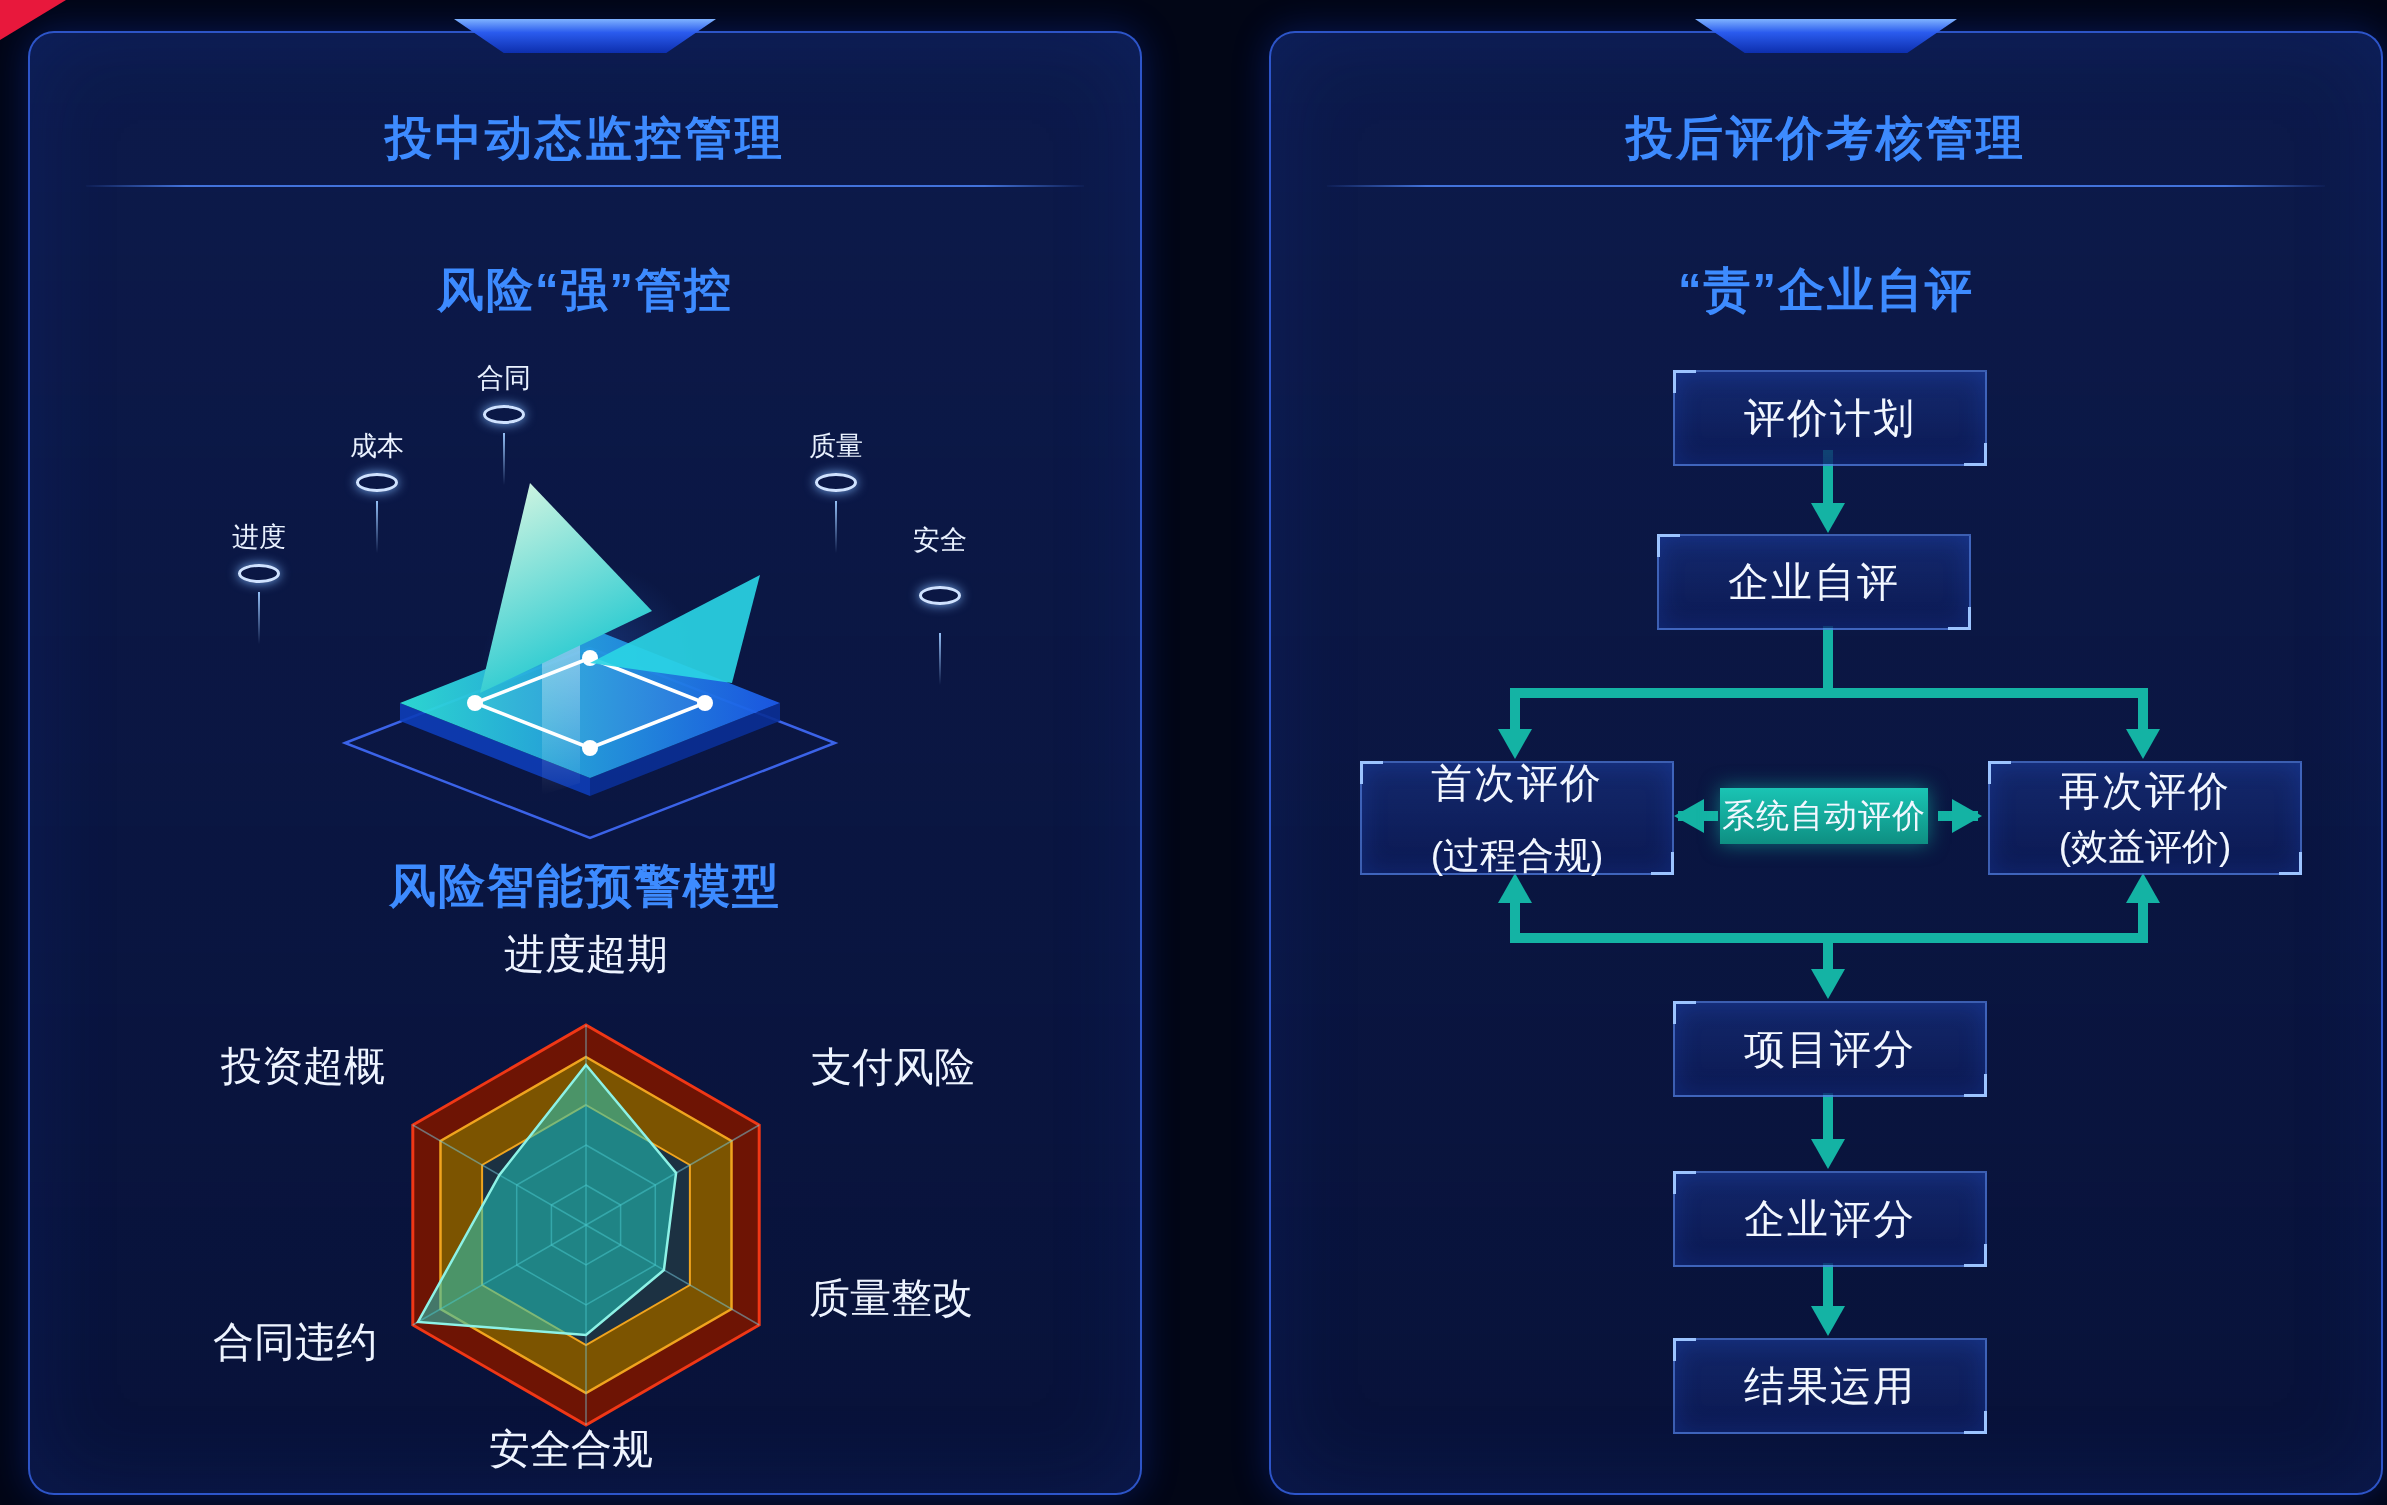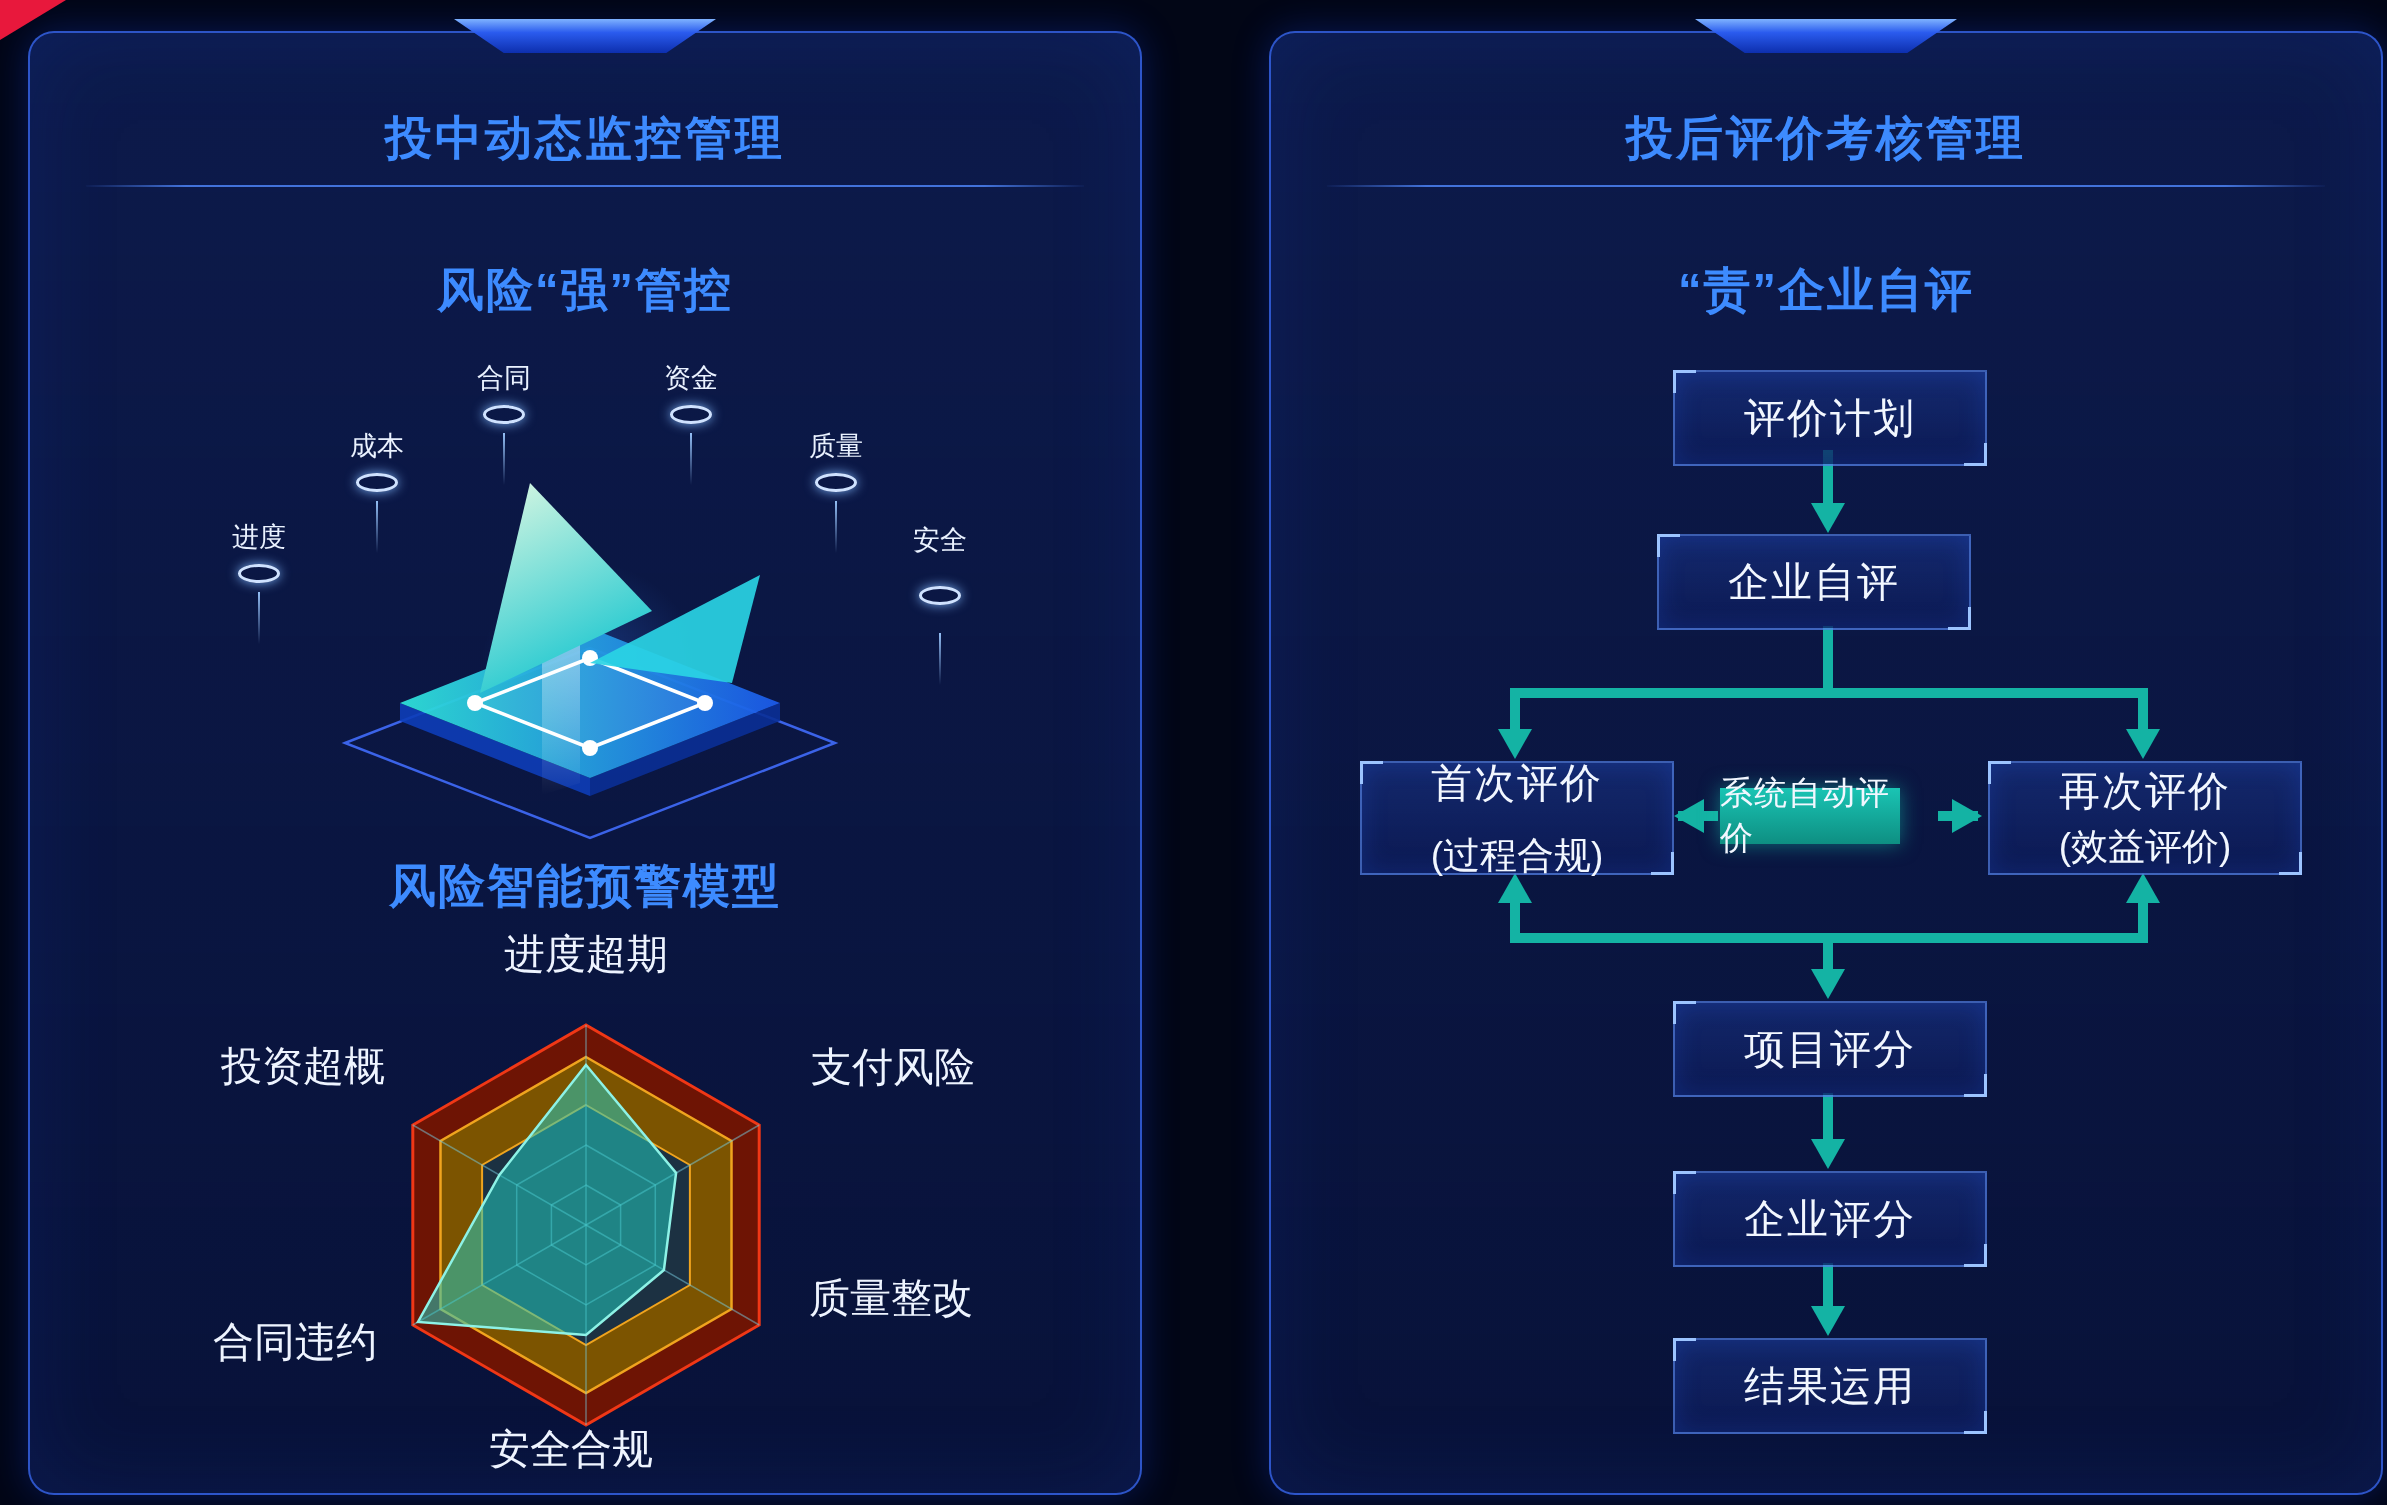--- a/index.html
+++ b/index.html
@@ -92,21 +92,21 @@
     content:'';position:absolute;bottom:-2px;right:-2px;width:20px;height:20px;
     border-bottom:3px solid #9cc4ff;border-right:3px solid #9cc4ff;
   }
   .fb-tall{height:110px;}
   .fb-sub{font-size:37px;margin-top:3px;letter-spacing:0;}
   #fb-plan{left:402px;top:325px;margin-top:12px;}
   #fb-self{left:386px;top:501px;}
   #fb-first{left:89px;top:728px;gap:17px;}
   #fb-second{left:717px;top:728px;}
   #fb-auto{
-    left:449px;top:755px;width:180px;height:56px;z-index:3;
+    left:449px;top:755px;width:208px;height:56px;z-index:3;
     background:linear-gradient(180deg,#1ac4b4,#0e8f82);
     border:none;box-shadow:0 0 20px rgba(20,190,170,0.55);
     font-size:33px;letter-spacing:1px;
   }
   #fb-auto::before,#fb-auto::after{display:none;}
   #fb-project{left:402px;top:968px;}
   #fb-enterprise{left:402px;top:1138px;}
   #fb-result{left:402px;top:1305px;}
 </style>
 </head>
@@ -162,25 +162,20 @@
   <div class="mon-label mp-1">
     <span class="txt">成本</span>
     <span class="ring"></span>
     <span class="stem"></span>
   </div>
   <div class="mon-label mp-2">
     <span class="txt">合同</span>
     <span class="ring"></span>
     <span class="stem"></span>
   </div>
-  <div class="mon-label mp-3">
-    <span class="txt">资金</span>
-    <span class="ring"></span>
-    <span class="stem"></span>
-  </div>
   <div class="mon-label mp-4">
     <span class="txt">质量</span>
     <span class="ring"></span>
     <span class="stem"></span>
   </div>
   <div class="mon-label mp-5">
     <span class="txt">安全</span>
     <span class="ring"></span>
     <span class="stem"></span>
   </div>

